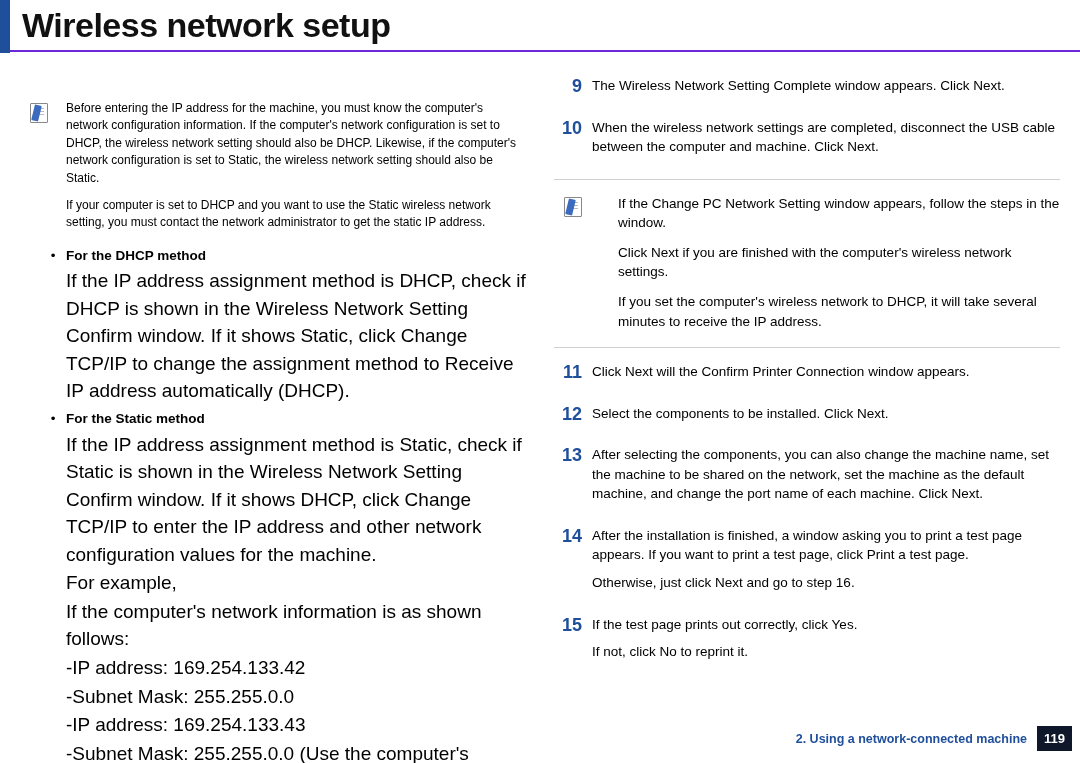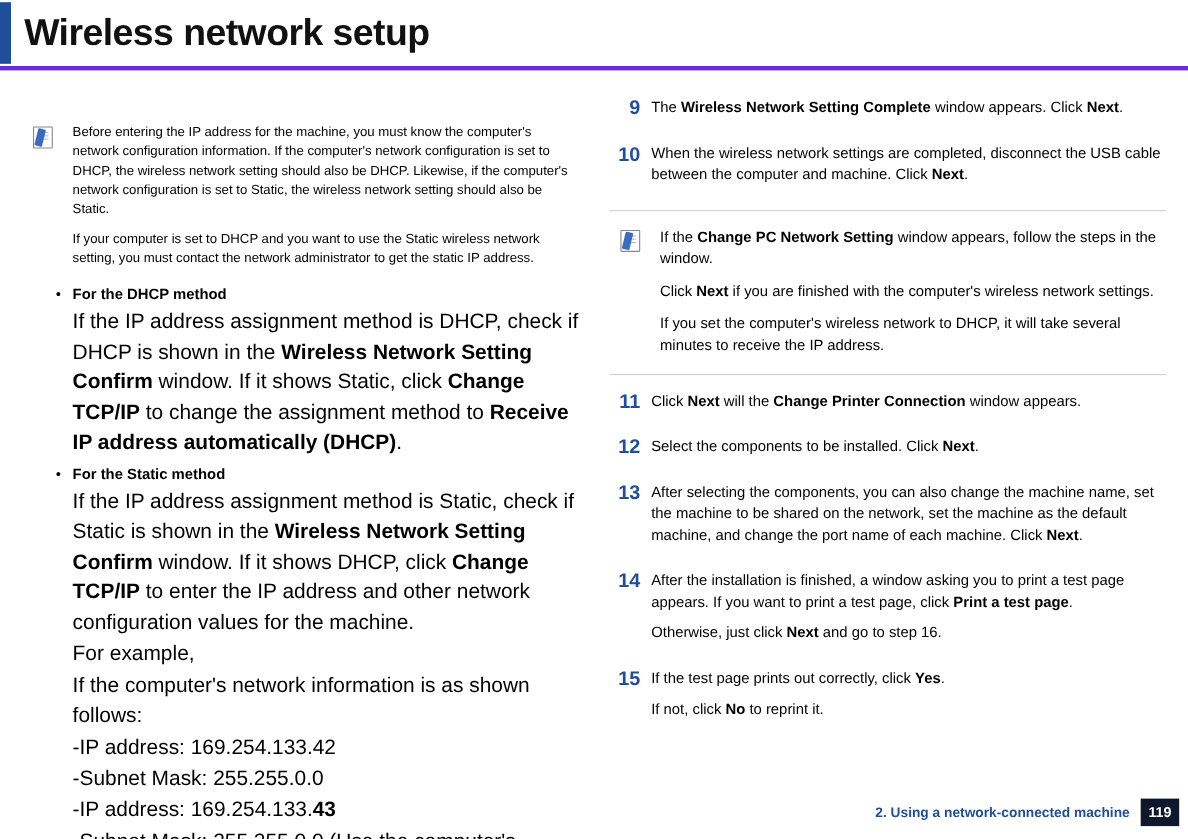--- a/index.html
+++ b/index.html
@@ -1,18 +1,18 @@
 <!DOCTYPE html>
 <html><head>
 <meta charset="utf-8">
 <style>
   * { box-sizing: border-box; margin: 0; padding: 0; }
   html, body { width: 1080px; height: 763px; font-family: "Segoe UI", "Myriad Pro", Arial, sans-serif; color: #000; background: #fff; }
   .page { position: relative; width: 1080px; height: 763px; }
-  .title-bar { position: relative; height: 64px; border-bottom: 4px solid #6d28d9; display: flex; align-items: center; }
+  .title-bar { position: relative; height: 52px; border-bottom: 2px solid #6d28d9; display: flex; align-items: center; }
   .title-accent { width: 10px; height: 56px; background: #1f4e9b; margin-right: 12px; }
   .title-text { font-size: 34px; font-weight: 700; color: #111; letter-spacing: -0.5px; }
   .columns { display: flex; padding: 24px 20px 0 20px; gap: 28px; }
   .col { flex: 1 1 50%; }
   .col-left { max-width: 510px; }
   .col-right { max-width: 510px; }
   .note-box { display: flex; gap: 10px; font-size: 12px; line-height: 1.45; margin-top: 24px; }
   .note-box .icon-cell { width: 36px; min-width: 36px; display:flex; justify-content:center; padding-top:2px; }
   .note-icon-sub { width:7px; height:16px; background:#3a6bbf; border-radius:1px; position:absolute; left:6px; top:3px; transform:rotate(14deg);}
   .note-icon-wrap { position:relative; width:22px; height:22px;}
@@ -23,27 +23,27 @@
   .bullet { display:flex; gap:10px; margin-bottom:2px;}
   .bdot { width:6px; min-width:6px; text-align:center; }
   .bullet-head { font-weight:700; }
   .sub { margin-left:46px; font-size:19px; line-height:1.45; margin-bottom:1px;}
   .steps { font-size:13.5px; line-height:1.45; }
   .step { display:flex; gap:10px; margin-bottom:14px; }
   .step .num { color:#1f4e9b; font-weight:700; font-size:18px; min-width:28px; text-align:right; line-height:1.2; padding-top:0px;}
   .step .txt { flex:1; }
   .step .txt p { margin-bottom:8px; }
   .hr { border:0; border-top:1px solid #d0d0d0; margin:6px 0 14px 0; }
-  .note-right { display:flex; gap:10px; font-size:13.5px; line-height:1.45; margin-bottom:6px;}
+  .note-right { display:flex; gap:28px; font-size:13.5px; line-height:1.45; margin-bottom:6px;}
   .note-right .icon-cell { width:36px; min-width:36px; display:flex; justify-content:center; padding-top:2px;}
   .note-right .nb p { margin-bottom:10px;}
   .footer { position:absolute; bottom:12px; right:8px; display:flex; align-items:center; gap:10px;}
   .footer-text { color:#1f4e9b; font-weight:700; font-size:12.5px; }
   .page-num { background:#0f172a; color:#fff; font-weight:700; font-size:13px; padding:5px 7px; }
-  b { font-weight:700; }
+  b { font-weight:400; }
 </style>
 </head>
 <body>
 
 <div class="page">
   <div class="title-bar">
     <div class="title-accent"></div>
     <div class="title-text">Wireless network setup</div>
   </div>
 
@@ -122,21 +122,21 @@
           <p>If you set the computer's wireless network to DHCP, it will take several minutes to receive the IP address.</p>
         </div>
       </div>
 
       <hr class="hr">
 
       <div class="steps">
         <div class="step">
           <div class="num">11</div>
           <div class="txt">
-            <p><span>Click </span><b>Next</b><span> will the </span><b>Change Printer Connection</b><span> window appears.</span></p>
+            <p><span>Click </span><b>Next</b><span> will the </span><b>Confirm Printer Connection</b><span> window appears.</span></p>
           </div>
         </div>
         <div class="step">
           <div class="num">12</div>
           <div class="txt">
             <p><span>Select the components to be installed. Click </span><b>Next</b><span>.</span></p>
           </div>
         </div>
         <div class="step">
           <div class="num">13</div>

